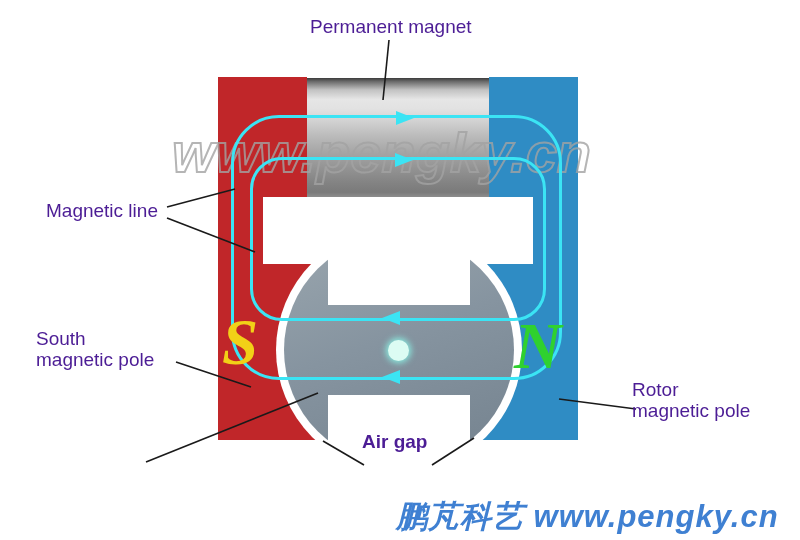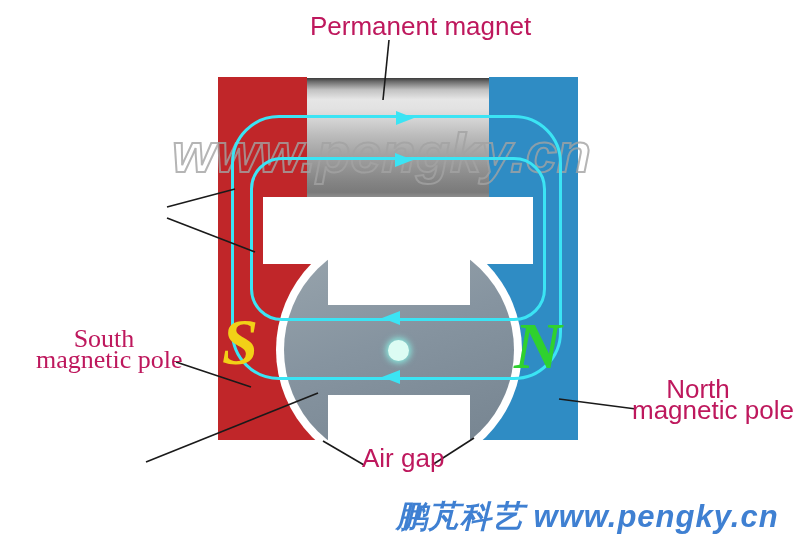--- a/index.html
+++ b/index.html
@@ -52,27 +52,27 @@
   .pole-letter{font-family:"Liberation Serif",serif;font-weight:bold;font-style:italic;line-height:1;z-index:8;}
   #letter-s{left:222px;top:310px;font-size:65px;color:#f2d117;}
   #letter-n{left:514px;top:313px;font-size:66px;color:#2fd12f;}
   
   #watermark-svg{left:0;top:0;z-index:5;}
   #footer-text{
     left:396px;top:496px;z-index:10;font-size:31px;font-weight:bold;font-style:italic;
     color:#3f80d2;letter-spacing:1px;white-space:nowrap;
   }
   
-  .label{color:#be185d;font-size:26px;line-height:21px;text-align:center;z-index:10;white-space:nowrap;}
+  .label{color:#4c1d95;font-size:19px;line-height:21px;z-index:10;white-space:nowrap;}
   #lbl-permanent{left:310px;top:16px;width:172px;}
   #lbl-magline{left:46px;top:200px;width:118px;}
-  #lbl-south{left:36px;top:328px;width:136px;font-family:Liberation Serif, serif;}
+  #lbl-south{left:36px;top:328px;width:136px;}
   #lbl-north{left:632px;top:379px;width:132px;}
   #lbl-rotor{left:44px;top:456px;width:102px;}
-  #lbl-airgap{left:362px;top:448px;width:74px;}
+  #lbl-airgap{left:362px;top:431px;width:74px;font-weight:bold;}
   #pointer-svg{left:0;top:0;z-index:9;}
 </style>
 </head>
 <body>
 
 <div id="canvas">
 
   <div class="abs" id="cylinder"></div>
 
   <div class="abs red" id="red-top"></div>
@@ -111,25 +111,26 @@
       <line x1="167" y1="218" x2="255" y2="252"></line>
       <line x1="176" y1="362" x2="251" y2="387"></line>
       <line x1="146" y1="462" x2="318" y2="393"></line>
       <line x1="364" y1="465" x2="323" y2="441"></line>
       <line x1="432" y1="465" x2="474" y2="438"></line>
       <line x1="559" y1="399" x2="636" y2="409"></line>
     </g>
   </svg>
 
   <div class="abs label" id="lbl-permanent">Permanent magnet</div>
+  <div class="abs label" id="lbl-magline">Magnetic line</div>
   <div class="abs label" id="lbl-south">
     <div>South</div>
     <div>magnetic pole</div>
   </div>
   <div class="abs label" id="lbl-north">
-    <div>North</div>
+    <div>Rotor</div>
     <div>magnetic pole</div>
   </div>
   <div class="abs label" id="lbl-airgap">Air gap</div>
 
   <div class="abs" id="footer-text">鹏芃科艺 www.pengky.cn</div>
 
 </div>
 
 </body></html>

